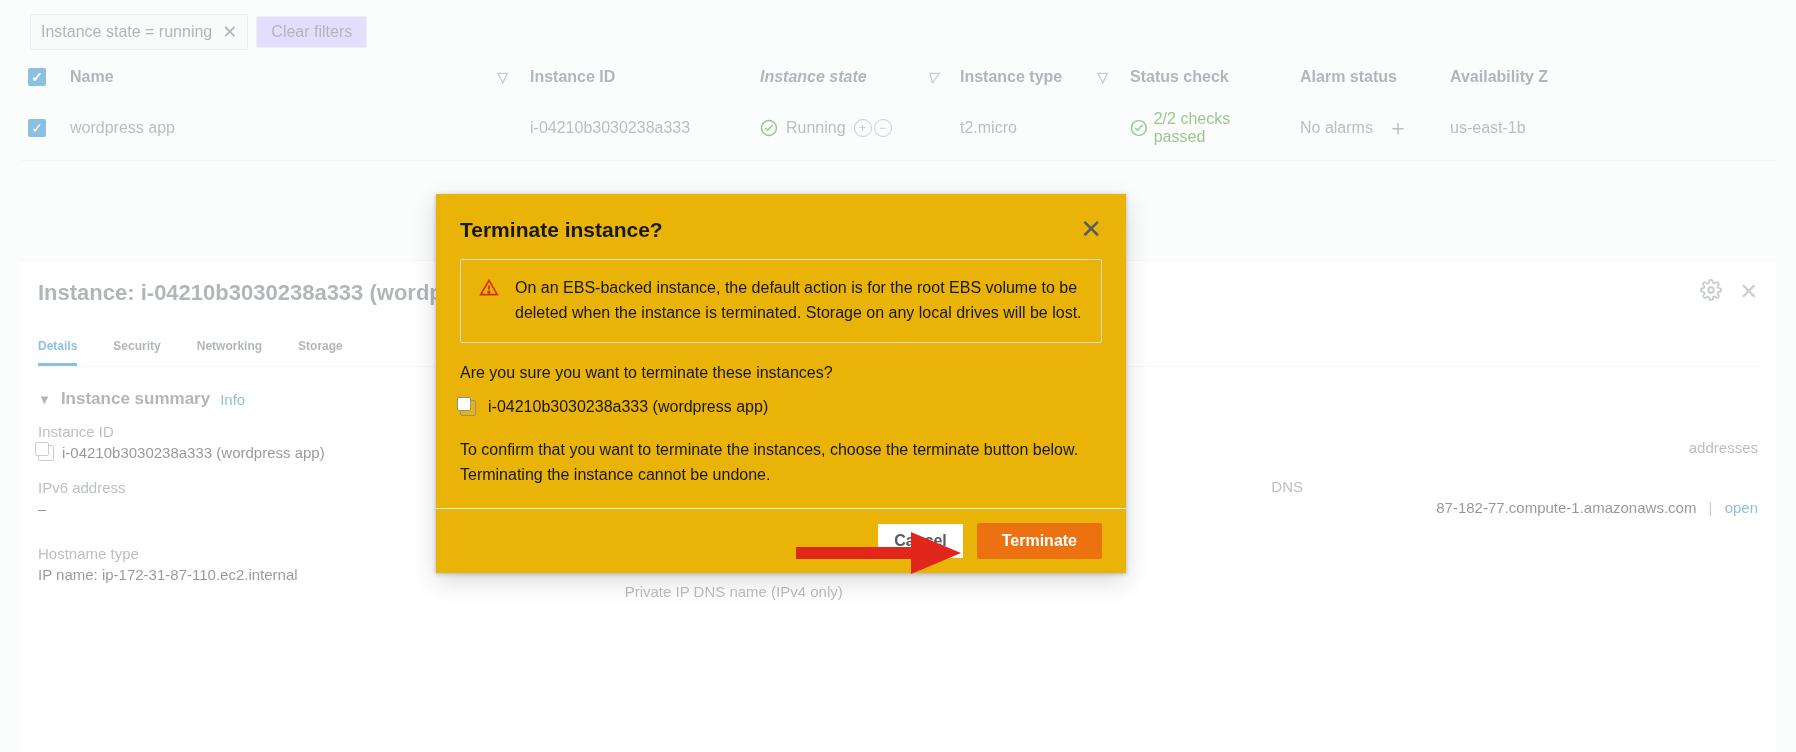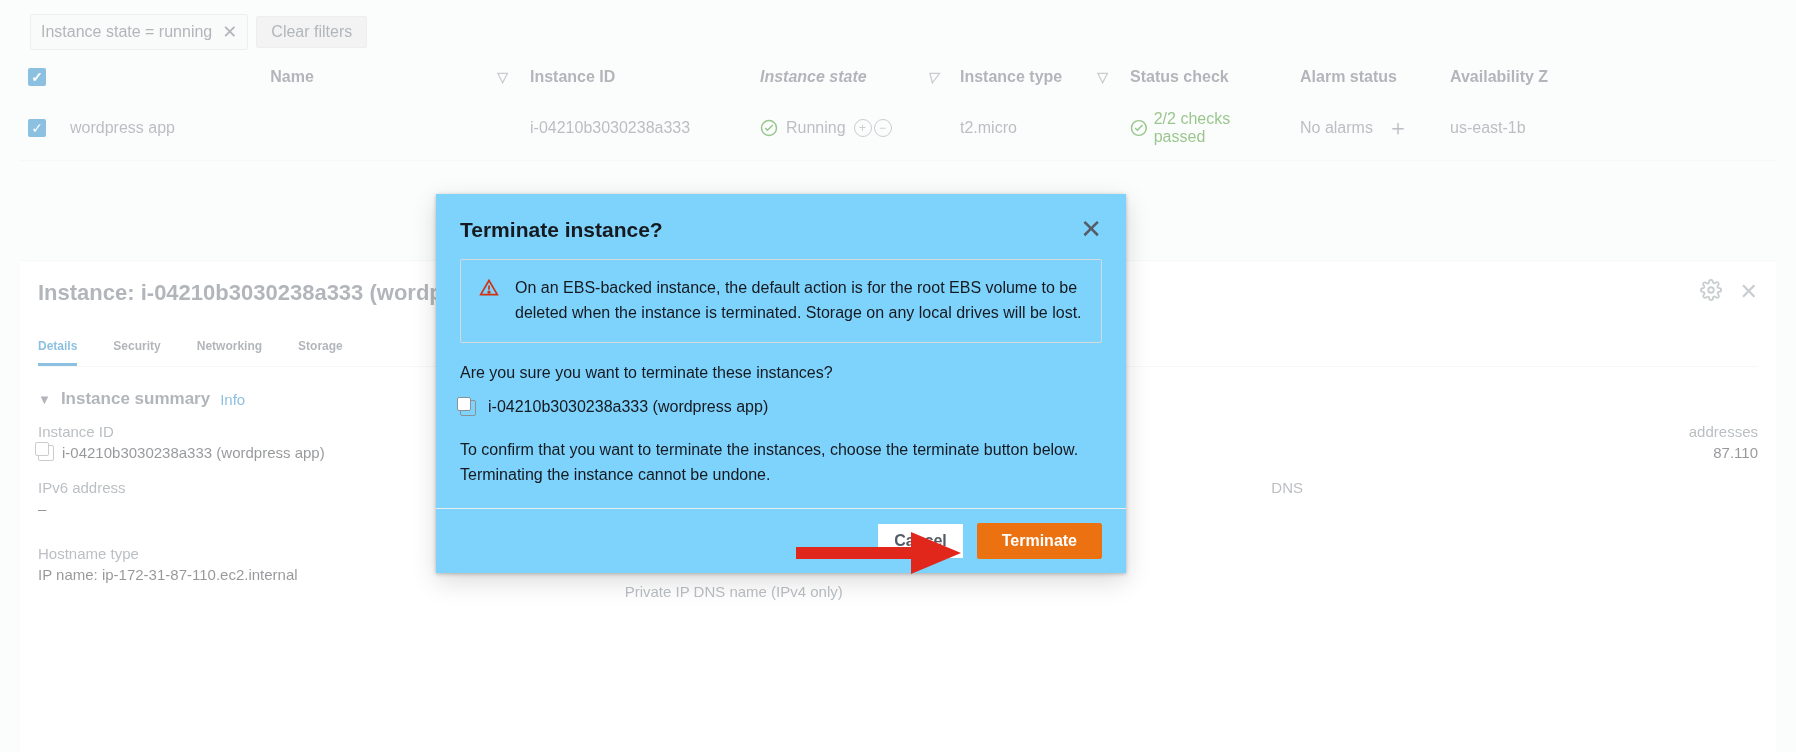--- a/index.html
+++ b/index.html
@@ -7,21 +7,21 @@
   body { position: relative; background: #f7f8f9; overflow: hidden; }
 
   
   .background { position: absolute; inset: 0; filter: none; }
   .dim-overlay { position: absolute; inset: 0; background: rgba(255,255,255,0.55); pointer-events: none; }
 
   
   .filter-row { position: absolute; top: 14px; left: 30px; display: flex; gap: 8px; align-items: center; }
   .filter-chip { display: flex; align-items: center; gap: 10px; background: #f1f3f3; border: 1px solid #d5dbdb; border-radius: 2px; padding: 6px 10px; font-size: 16px; color: #545b64; }
   .filter-chip .x { font-size: 18px; color: #545b64; }
-  .clear-filters { border: 1px solid #d5dbdb; background: #e5e5e5; border-radius: 2px; padding: 6px 14px; font-size: 16px; color: #545b64; }
+  .clear-filters { border: 1px solid #d5dbdb; background: #c4b5fd; border-radius: 2px; padding: 6px 14px; font-size: 16px; color: #545b64; }
 
   
   .table-wrap { position: absolute; top: 58px; left: 20px; right: 20px; }
   table.instances { width: 100%; border-collapse: collapse; font-size: 16px; color: #687078; }
   table.instances th { text-align: left; font-weight: 700; color: #545b64; padding: 10px 8px; position: relative; }
   table.instances td { padding: 14px 8px; border-bottom: 1px solid #eaeded; }
   .sort-caret { position: absolute; right: 14px; top: 50%; transform: translateY(-50%); color: #879196; font-size: 14px; }
   .checkbox { width: 18px; height: 18px; border-radius: 2px; background: #0073bb; display: inline-flex; align-items: center; justify-content: center; color: #fff; font-size: 14px; }
   .state-cell { display: flex; align-items: center; gap: 8px; }
   .plus-minus { display: inline-flex; gap: 2px; color: #879196; }
@@ -43,21 +43,21 @@
   .caret-down { color: #545b64; font-size: 13px; }
   .fields { display: grid; grid-template-columns: 1fr 1fr 1fr; column-gap: 40px; row-gap: 12px; margin-top: 14px; }
   .field-label { font-size: 15px; color: #687078; margin-bottom: 4px; }
   .field-value { font-size: 15px; color: #16191f; display: flex; align-items: center; gap: 8px; }
   .copy-ic { width: 16px; height: 16px; border: 1.5px solid #879196; border-radius: 2px; position: relative; display: inline-block; }
   .copy-ic::before { content: ""; position: absolute; top: -4px; left: -4px; width: 12px; height: 12px; border: 1.5px solid #879196; border-radius: 2px; background: #fff; }
   .open-link { color: #0073bb; }
   .pipe { color: #879196; }
 
   
-  .modal { position: absolute; left: 436px; top: 194px; width: 690px; background: #7dd3fc; box-shadow: 0 1px 4px rgba(0,0,0,.25), 0 8px 24px rgba(0,0,0,.15); }
+  .modal { position: absolute; left: 436px; top: 194px; width: 690px; background: #eab308; box-shadow: 0 1px 4px rgba(0,0,0,.25), 0 8px 24px rgba(0,0,0,.15); }
   .modal-header { display: flex; justify-content: space-between; align-items: center; padding: 20px 24px 14px 24px; }
   .modal-title { font-size: 21px; font-weight: 700; }
   .modal-close { font-size: 26px; color: #545b64; }
   .modal-body { padding: 0 24px 20px 24px; font-size: 16px; line-height: 1.55; color: #16191f; }
   .warning-box { border: 1px solid #d5dbdb; border-radius: 2px; padding: 16px 18px; display: flex; gap: 16px; margin-bottom: 18px; }
   .warn-triangle { width: 20px; height: 20px; flex: 0 0 20px; margin-top: 2px; }
   .confirm-q { margin-bottom: 10px; }
   .instance-line { display: flex; align-items: center; gap: 12px; margin-bottom: 18px; }
   .modal-note { }
   .modal-footer { border-top: 1px solid #eaeded; padding: 14px 24px; display: flex; justify-content: flex-end; gap: 14px; align-items: center; }
@@ -83,21 +83,21 @@
     <button class="clear-filters">Clear filters</button>
   </div>
 
   <div class="table-wrap">
     <table class="instances">
       <thead>
         <tr>
           <th style="width:42px;">
             <span class="checkbox">✓</span>
           </th>
-          <th style="width:460px;text-align:center;">
+          <th style="width:460px;">
             <span>Name</span>
             <span class="sort-caret">▽</span>
           </th>
           <th style="width:230px;">Instance ID</th>
           <th style="width:200px;font-style:italic;">
             <span>Instance state</span>
             <span class="sort-caret">▽</span>
           </th>
           <th style="width:170px;">
             <span>Instance type</span>
@@ -188,27 +188,29 @@
         <div class="field-value">–</div>
         <div style="height:28px"></div>
         <div class="field-label">Hostname type</div>
         <div class="field-value">IP name: ip-172-31-87-110.ec2.internal</div>
       </div>
 
       <div style="padding-top:160px;">
         <div class="field-label">Private IP DNS name (IPv4 only)</div>
       </div>
 
-      <div style="text-align:left; padding-left:60px;">
+      <div style="text-align:left; padding-left:60px;margin-top:16px;">
         <div class="field-label" style="text-align:right; padding-right:0;"><span>addresses</span></div>
-        <div class="field-value" style="justify-content:flex-end;">
-            <span>87.110</span>
-          </div>
         <div style="height:18px"></div>
         <div class="field-label" style="text-align:left;"><span>DNS</span></div>
+        <div class="field-value" style="justify-content:flex-end;">
+          <span>87-182-77.compute-1.amazonaws.com</span>
+          <span class="pipe">&nbsp;|&nbsp;</span>
+          <span class="open-link">open</span>
+        </div>
       </div>
     </div>
   </div>
 
 </div>
 
 <div class="dim-overlay"></div>
 
 <div class="modal">
   <div class="modal-header">

